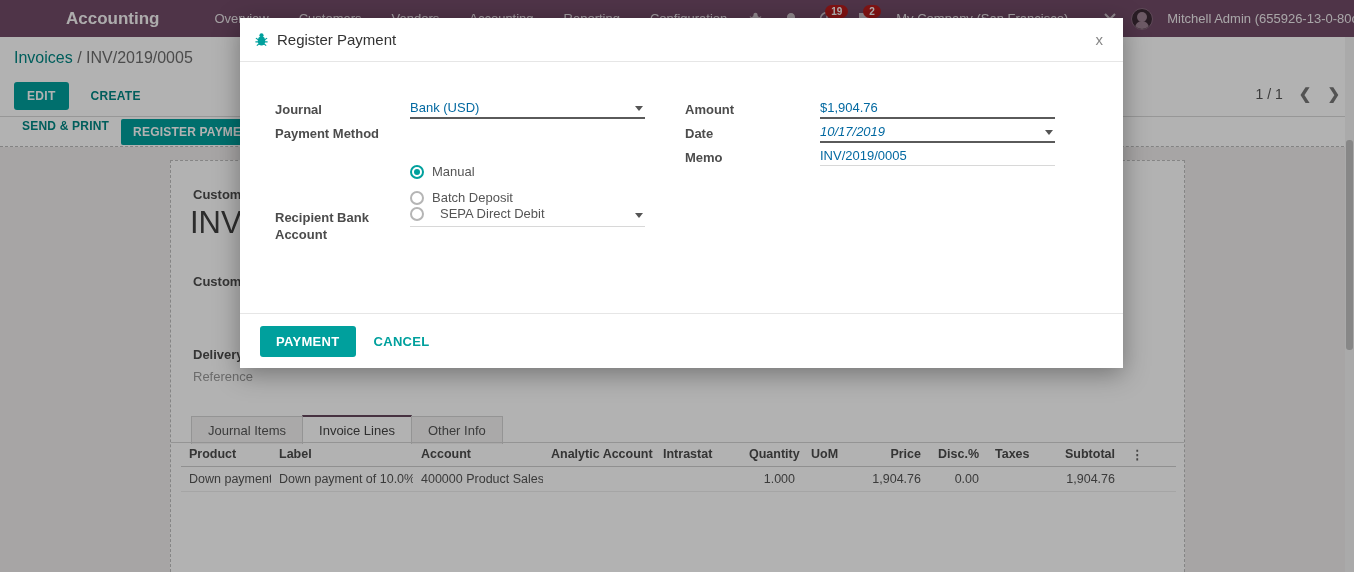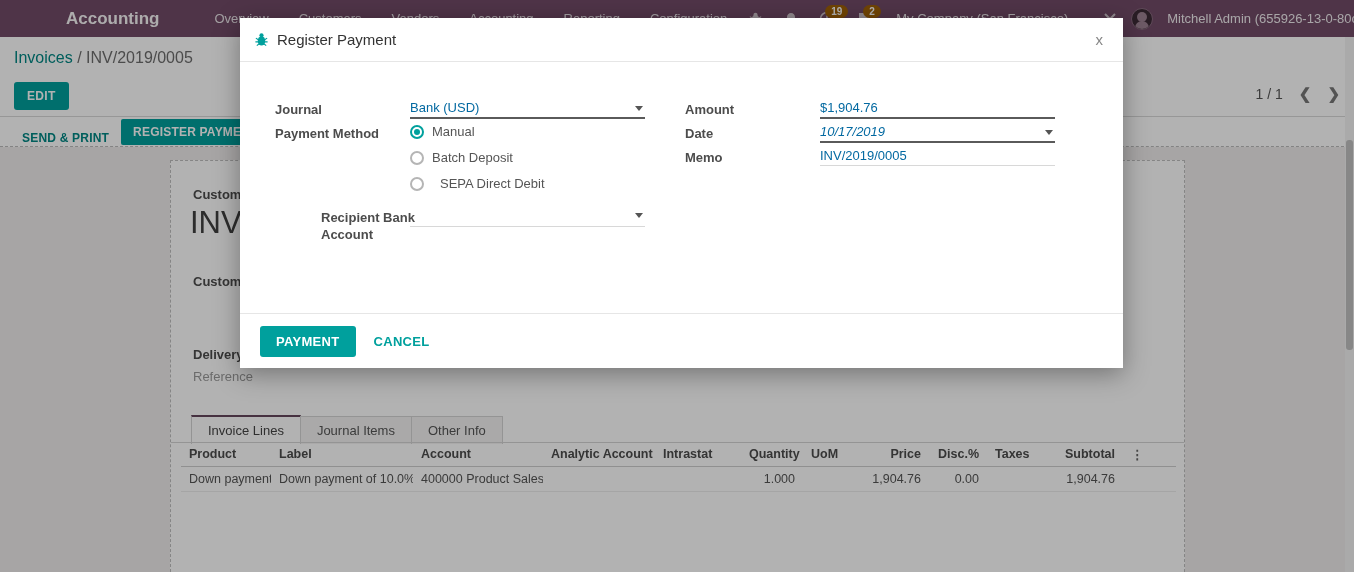--- a/index.html
+++ b/index.html
@@ -11,47 +11,47 @@
     background:#714B67; display:flex; align-items:center; z-index:1; }
   .apps-icon { width:18px; height:18px; margin:0 22px 0 40px; display:grid;
     grid-template-columns:repeat(3,1fr); gap:2px; cursor:pointer; }
   .apps-icon span { background:rgba(255,255,255,.85); border-radius:1px; }
   .brand { color:rgba(255,255,255,.95); font-size:17px; font-weight:bold; margin-right:42px; }
   .menu { display:flex; gap:4px; }
   .menu .item { color:rgba(255,255,255,.85); font-size:13px; padding:9px 13px; cursor:pointer; }
   .systray { margin-left:auto; display:flex; align-items:center; gap:6px; padding-right:10px; }
   .tray-icon { position:relative; padding:4px 8px; cursor:pointer; display:flex; align-items:center; }
   .tray-icon svg { display:block; }
-  .badge { position:absolute; top:-2px; left:14px; background:#a16207; color:#fff;
+  .badge { position:absolute; top:-2px; left:14px; background:#b91c1c; color:#fff;
     font-size:10px; font-weight:bold; padding:1px 6px; border-radius:8px; }
   .company, .user { color:rgba(255,255,255,.9); font-size:13px; padding:0 8px; cursor:pointer; white-space:nowrap; }
   .caret-down { display:inline-block; width:0; height:0; border-left:4px solid transparent;
     border-right:4px solid transparent; border-top:4px solid rgba(255,255,255,.7); margin-left:5px; vertical-align:middle; }
   .avatar { width:22px; height:22px; border-radius:50%; background:#3c2a36; border:1px solid #8a6b80;
     overflow:hidden; position:relative; flex:none; }
   .avatar:after { content:""; position:absolute; left:5px; top:3px; width:10px; height:10px;
     border-radius:50%; background:#9c8292; box-shadow:0 11px 0 2px #9c8292; }
 
   
   .control-panel { position:absolute; left:0; top:37px; width:1354px; height:79px; background:#fff; }
   .breadcrumb { position:absolute; left:14px; top:12px; font-size:16px; color:#6d6d6d; }
   .breadcrumb .link { color:#008784; cursor:pointer; }
-  .cp-buttons { position:absolute; left:14px; top:45px; display:flex; align-items:center; gap:22px;flex-direction:column; }
+  .cp-buttons { position:absolute; left:14px; top:45px; display:flex; align-items:center; gap:22px; }
   .btn-primary { background:#00A09D; color:#fff; font-size:12px; font-weight:bold;
     padding:7px 13px; border:none; border-radius:3px; cursor:pointer; letter-spacing:.3px; }
   .btn-link { color:#008784; font-size:12px; font-weight:bold; background:none; border:none;
     cursor:pointer; letter-spacing:.3px; }
   .pager { position:absolute; right:14px; top:48px; display:flex; align-items:center; gap:16px;
     font-size:14px; color:#555; }
   .pager .pg-arrow { color:#777; font-size:15px; font-weight:bold; cursor:pointer; }
 
   
   .statusbar { position:absolute; left:0; top:116px; width:1354px; height:31px; background:#fff;
     border-top:1px solid #d9d9d9; border-bottom:1px dashed #bcbcbc; display:flex; align-items:center; }
-  .sb-left { display:flex; align-items:flex-end; gap:12px; padding-left:22px; }
+  .sb-left { display:flex; align-items:flex-start; gap:12px; padding-left:22px; }
   .sb-link { color:#008784; font-size:12px; font-weight:bold; cursor:pointer; letter-spacing:.2px; }
   .sb-btn { background:#00A09D; color:#fff; font-size:12px; font-weight:bold; padding:6px 12px;
     border:none; border-radius:2px; cursor:pointer; letter-spacing:.2px; }
   .sb-right { margin-left:auto; display:flex; align-items:center; height:100%; border-left:1px solid #e2e2e2; }
   .state { font-size:12px; font-weight:bold; padding:0 22px; display:flex; align-items:center; height:100%; cursor:pointer; }
   .state.muted { color:#b0b0b0; }
   .state.active { color:#555; }
   .chev { width:16px; height:16px; border-top:1px solid #cfcfcf; border-right:1px solid #cfcfcf;
     transform:rotate(45deg); margin:0 -8px; flex:none; }
 
@@ -94,21 +94,21 @@
   .modal-header { height:44px; border-bottom:1px solid #e6e6e6; display:flex; align-items:center; padding:0 14px; }
   .modal-title { font-size:15px; color:#333; margin-left:8px; }
   .modal-close { margin-left:auto; color:#888; font-size:15px; cursor:pointer; padding:4px 6px; }
   .modal-body { position:relative; height:251px;padding-left:28px; }
   .m-label { position:absolute; font-size:13px; font-weight:bold; color:#4c4c4c; width:135px; }
   .m-field { position:absolute; font-size:13px; color:#0369a1; }
   .underline-dark { border-bottom:2px solid #5a5a5a; padding-bottom:2px; }
   .underline-light { border-bottom:1px solid #d8d8d8; padding-bottom:2px; }
   .dd-caret { position:absolute; right:2px; top:6px; width:0; height:0; border-left:4px solid transparent;
     border-right:4px solid transparent; border-top:5px solid #555; }
-  .radio-row { position:absolute; display:flex; align-items:center; gap:8px; font-size:13px; color:#555; cursor:pointer; }
+  .radio-row { position:absolute; display:flex; align-items:center; gap:8px; font-size:13px; color:#555; cursor:pointer;margin-top:40px; }
   .radio { width:14px; height:14px; border-radius:50%; border:2px solid #b5b5b5; background:#fff; flex:none; position:relative; }
   .radio.on { border-color:#00A09D; }
   .radio.on:after { content:""; position:absolute; left:2px; top:2px; width:6px; height:6px;
     border-radius:50%; background:#00A09D; }
   .modal-footer { height:55px; border-top:1px solid #e6e6e6; display:flex; align-items:center; gap:18px; padding:0 20px; }
   .btn-validate { background:#00A09D; color:#fff; font-size:13px; font-weight:bold; padding:8px 16px;
     border:none; border-radius:3px; cursor:pointer; letter-spacing:.3px; }
   .btn-cancel { color:#00A09D; font-size:13px; font-weight:bold; background:none; border:none; cursor:pointer; letter-spacing:.3px; }
 </style>
 </head>
@@ -199,22 +199,22 @@
 
 <div class="content">
   <div class="sheet">
     <div class="fld-label customer1">Customer</div>
     <div class="inv-title">INV/2019/0005</div>
     <div class="fld-label customer2">Customer</div>
     <div class="fld-label delivery">Delivery Address</div>
     <div class="reference">Reference</div>
 
     <div class="tabs">
+      <div class="tab">Journal Items</div>
       <div class="tab active">Invoice Lines</div>
-      <div class="tab">Journal Items</div>
       <div class="tab">Other Info</div>
     </div>
     <div class="tab-base"></div>
 
     <div class="table">
       <div class="trow thead">
         <div class="tc c-product">Product</div>
         <div class="tc c-label">Label</div>
         <div class="tc c-account">Account</div>
         <div class="tc c-analytic">Analytic Account</div>
@@ -272,26 +272,26 @@
 
     <div class="m-label" style="left:35px; top:64px;">Payment Method</div>
     <div class="radio-row" style="left:170px; top:62px;">
       <span class="radio on"></span>
       <span>Manual</span>
     </div>
     <div class="radio-row" style="left:170px; top:88px;">
       <span class="radio"></span>
       <span>Batch Deposit</span>
     </div>
-    <div class="radio-row" style="left:170px; top:114px;gap:16px;">
+    <div class="radio-row" style="left:170px; top:104px;gap:16px;">
       <span class="radio"></span>
       <span>SEPA Direct Debit</span>
     </div>
 
-    <div class="m-label" style="left:35px; top:147px; line-height:17px;margin-left:46px;">Recipient Bank Account</div>
+    <div class="m-label" style="left:35px; top:147px; line-height:17px;">Recipient Bank Account</div>
     <div class="m-field underline-light" style="left:170px; top:145px; width:235px; height:20px;">
       <span></span>
       <span class="dd-caret"></span>
     </div>
 
     <div class="m-label" style="left:445px; top:40px;">Amount</div>
     <div class="m-field underline-dark" style="left:580px; top:38px; width:235px;">$1,904.76</div>
 
     <div class="m-label" style="left:445px; top:64px;">Date</div>
     <div class="m-field underline-dark" style="left:580px; top:62px; width:235px;font-style:italic;">

